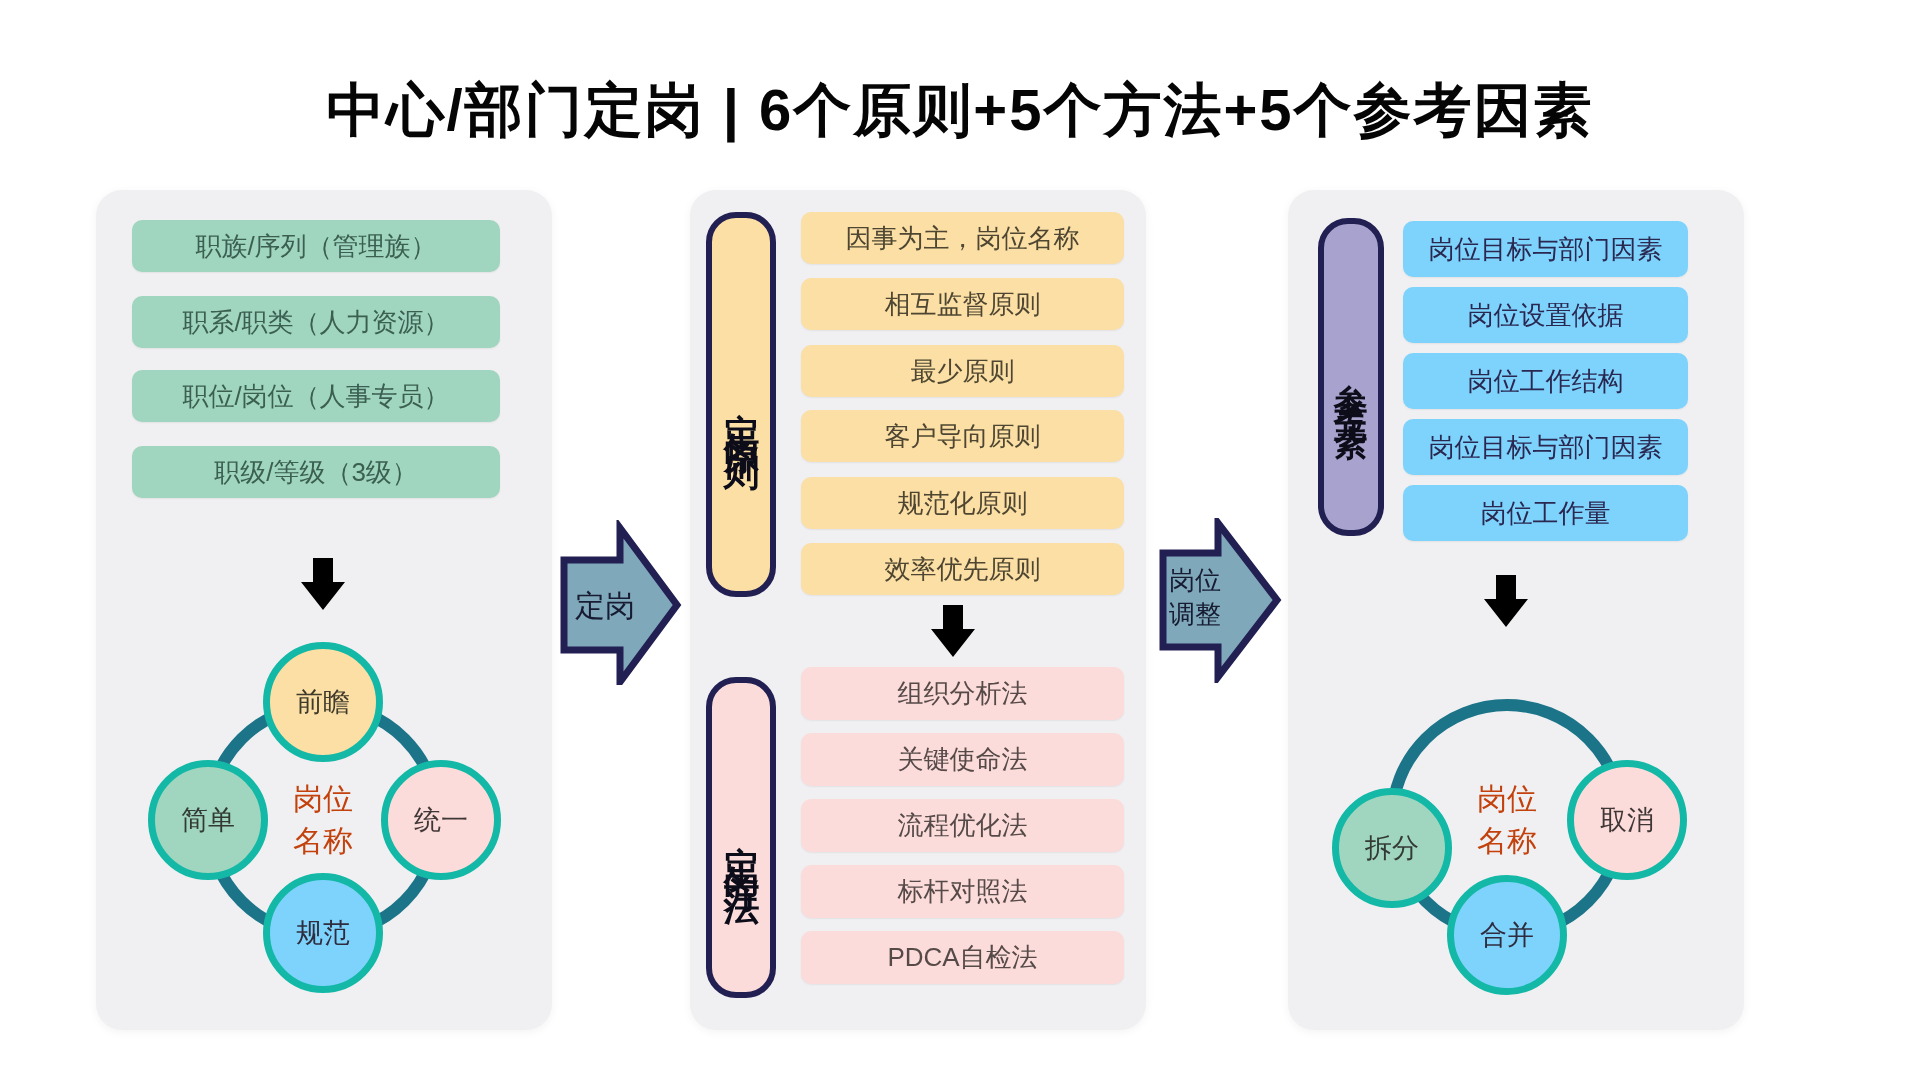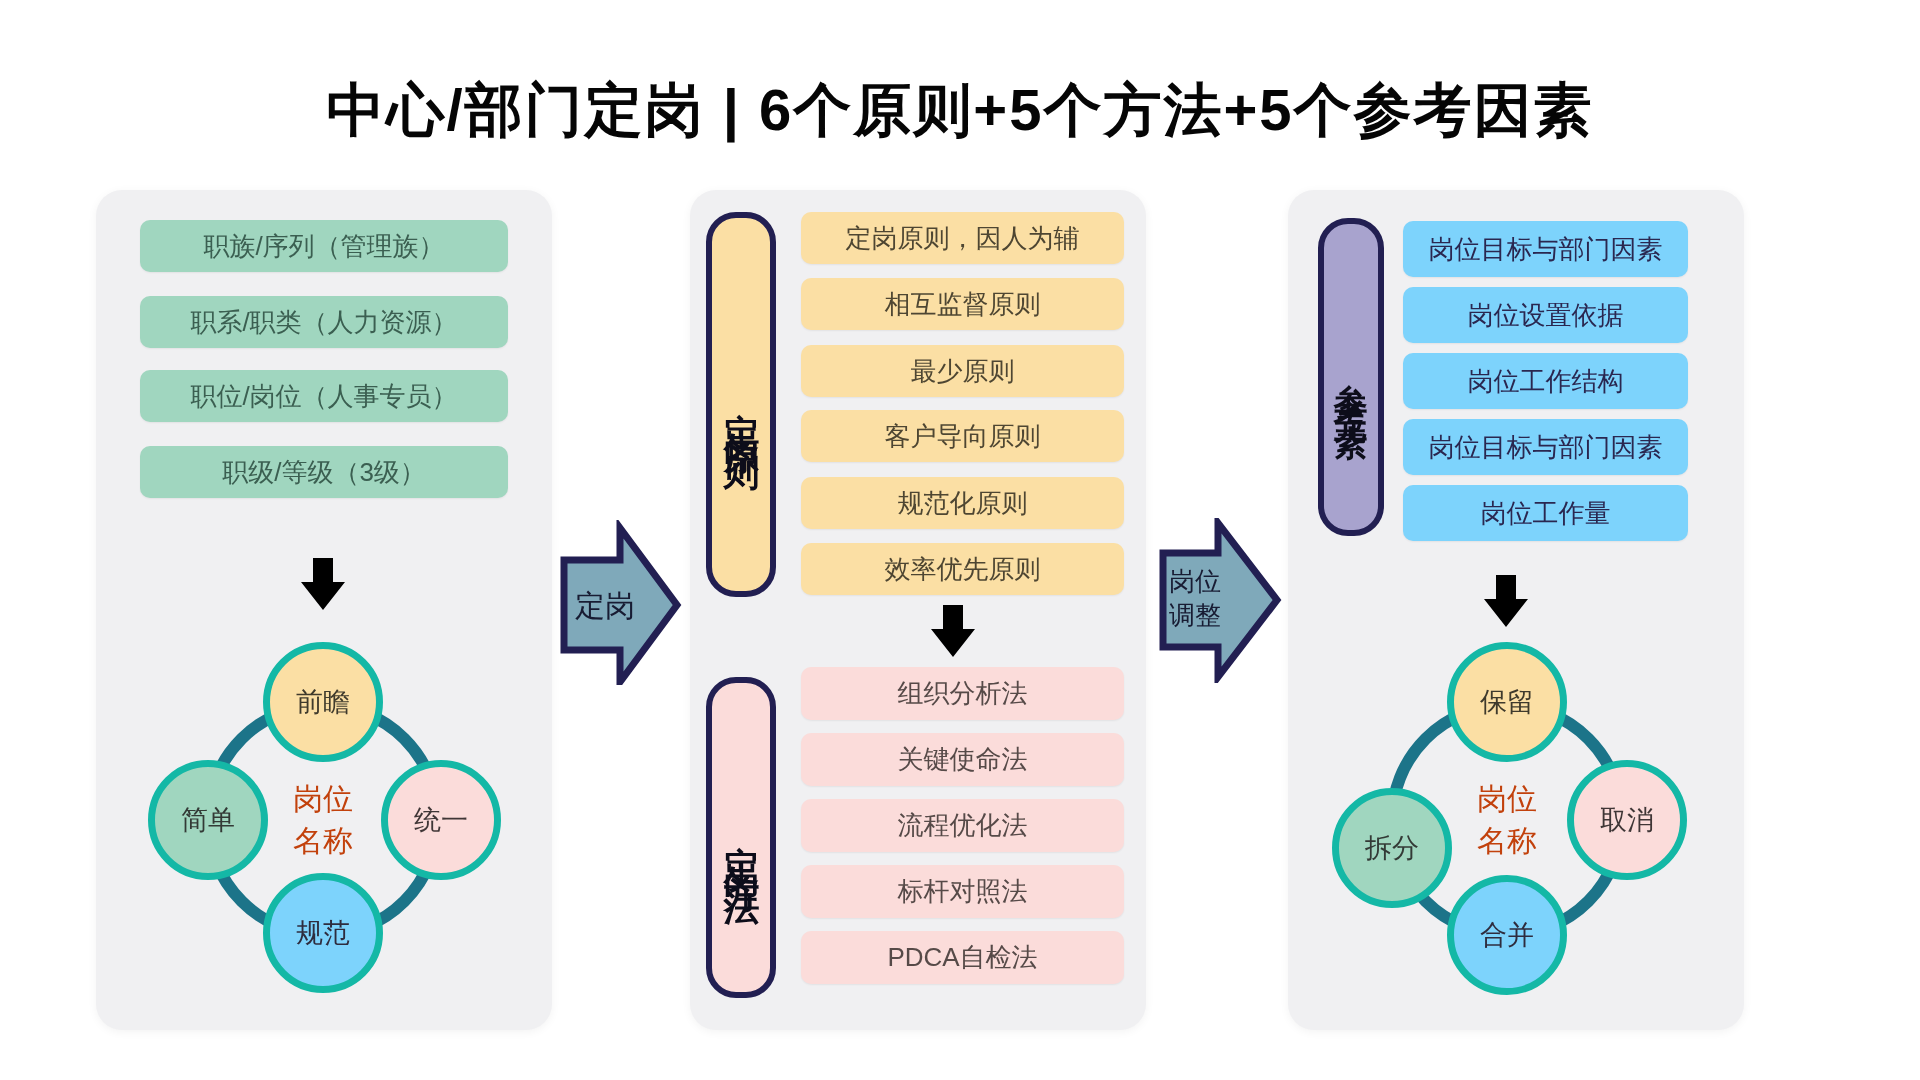--- a/index.html
+++ b/index.html
@@ -11,21 +11,21 @@
          border-radius:26px;box-shadow:0 2px 10px rgba(0,0,0,.05);}
   #panel-left{left:96px;}
   #panel-middle{left:690px;}
   #panel-right{left:1288px;}
   .pill{position:absolute;display:flex;align-items:center;justify-content:center;
         border-radius:10px;font-size:26px;box-shadow:0 1px 2px rgba(0,0,0,.06);}
   .green{background:#a0d6bf;color:#3b5f51;}
   .yellow{background:#fbdfa4;color:#4e4632;}
   .pinkbox{background:#fbdcda;color:#564a48;}
   .purplebox{background:#7dd3fc;color:#2a2750;text-align:center;}
-  .left-level{left:44px;width:368px;height:52px;}
+  .left-level{left:36px;width:368px;height:52px;}
   .mid-item{left:111px;width:323px;height:52px;}
   .method-item{left:111px;width:323px;height:53px;}
   .ref-item{left:115px;width:285px;height:56px;}
   .vtab{position:absolute;border:6px solid #221f52;border-radius:30px;
         display:flex;align-items:center;justify-content:center;
         font-weight:bold;color:#0d0d1a;box-sizing:border-box;}
   .vtab .vtxt{writing-mode:vertical-rl;text-orientation:upright;
               letter-spacing:14px;margin-bottom:-14px;font-size:36px;}
   #tab-principles{left:16px;top:22px;width:70px;height:385px;background:#fbdfa4;}
   #tab-methods{left:16px;top:487px;width:70px;height:321px;background:#fbdcda;}
@@ -35,21 +35,21 @@
               border-radius:50%;box-sizing:border-box;}
   .cycle-circle{position:absolute;width:120px;height:120px;border:7px solid #14b8a6;
                 border-radius:50%;display:flex;align-items:center;justify-content:center;
                 font-size:27px;box-sizing:border-box;}
   .cycle-circle.green{color:#333a36;}
   .cycle-circle.yellow{color:#3f3a2c;}
   .cycle-circle.pinkbox{color:#3f3636;}
   .cycle-circle.purplebox{color:#2e2c3e;}
   .cycle-center{position:absolute;width:124px;text-align:center;font-size:30px;
                 line-height:42px;color:#c2410c;}
-  .two-line{display:inline-block;width:2.15em;line-break:anywhere;overflow-wrap:anywhere;}
+  .two-line{display:inline-block;width:2.15em;line-break:anywhere;overflow-wrap:anywhere;font-family:Liberation Serif, serif;}
   .black-arrow{position:absolute;width:44px;height:52px;}
   .flow-arrow{position:absolute;}
   .flow-label{position:absolute;color:#181c33;text-align:center;}
   #flow-label-1{left:557px;top:588px;width:96px;font-size:30px;line-height:36px;}
   #flow-label-2{left:1158px;top:564px;width:74px;font-size:26px;line-height:34px;}
 </style>
 </head>
 <body>
 
 <div class="canvas">
@@ -82,21 +82,21 @@
     <svg width="125" height="165" viewBox="0 0 125 165">
       <polygon points="4,40 60,40 60,8 117,85 60,162 60,130 4,130" fill="#7fa9ba" stroke="#221f52" stroke-width="7"></polygon>
     </svg>
   </span>
   <div class="flow-label" id="flow-label-1">定岗</div>
 
   <div class="panel" id="panel-middle">
     <div class="vtab" id="tab-principles">
       <span class="vtxt">定岗原则</span>
     </div>
-    <div class="pill yellow mid-item" style="top:22px">定岗原则，因人为辅</div>
+    <div class="pill yellow mid-item" style="top:22px">因事为主，岗位名称</div>
     <div class="pill yellow mid-item" style="top:88px">相互监督原则</div>
     <div class="pill yellow mid-item" style="top:155px">最少原则</div>
     <div class="pill yellow mid-item" style="top:220px">客户导向原则</div>
     <div class="pill yellow mid-item" style="top:287px">规范化原则</div>
     <div class="pill yellow mid-item" style="top:353px">效率优先原则</div>
 
     <span class="black-arrow" style="left:241px;top:415px">
       <svg width="44" height="52" viewBox="0 0 44 52">
           <polygon points="12,0 32,0 32,24 44,24 22,52 0,24 12,24" fill="#000"></polygon>
         </svg>
@@ -131,21 +131,20 @@
     <div class="pill purplebox ref-item" style="top:229px">岗位目标与部门因素</div>
     <div class="pill purplebox ref-item" style="top:295px">岗位工作量</div>
 
     <span class="black-arrow" style="left:196px;top:385px">
       <svg width="44" height="52" viewBox="0 0 44 52">
           <polygon points="12,0 32,0 32,24 44,24 22,52 0,24 12,24" fill="#000"></polygon>
         </svg>
     </span>
 
     <div class="cycle-ring" style="left:98px;top:509px"></div>
-    <div class="cycle-circle yellow" style="left:159px;top:452px">保留</div>
     <div class="cycle-circle green" style="left:44px;top:598px">拆分</div>
     <div class="cycle-circle pinkbox" style="left:279px;top:570px">取消</div>
     <div class="cycle-circle purplebox" style="left:159px;top:685px">合并</div>
     <div class="cycle-center" style="left:157px;top:588px">
       <span class="two-line">岗位名称</span>
     </div>
   </div>
 
 </div>
 

